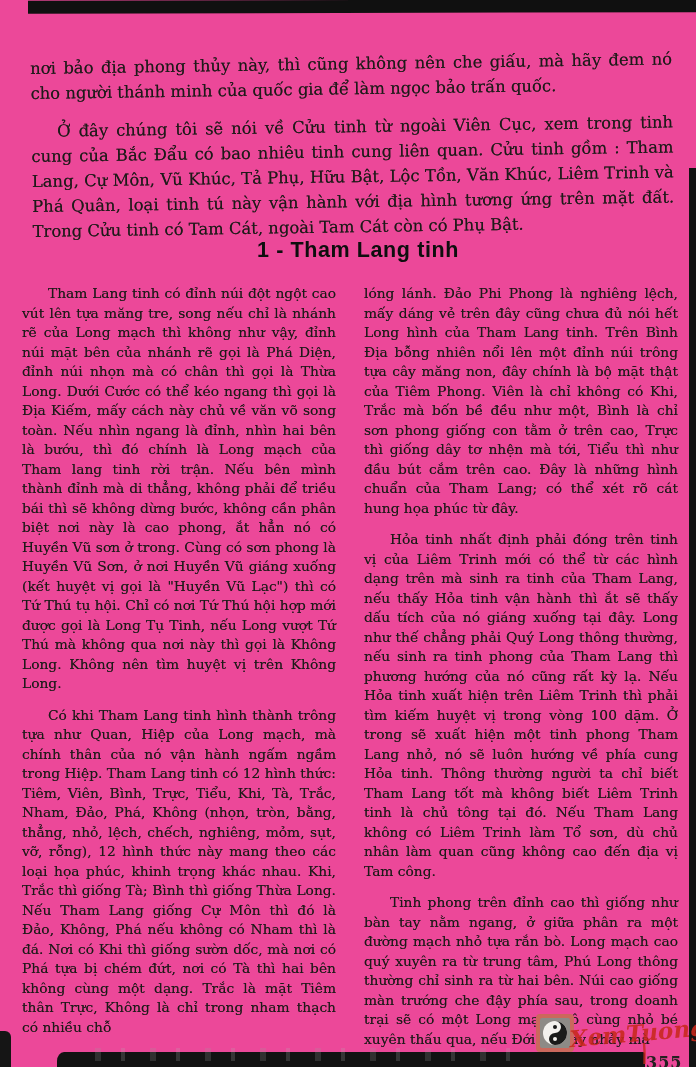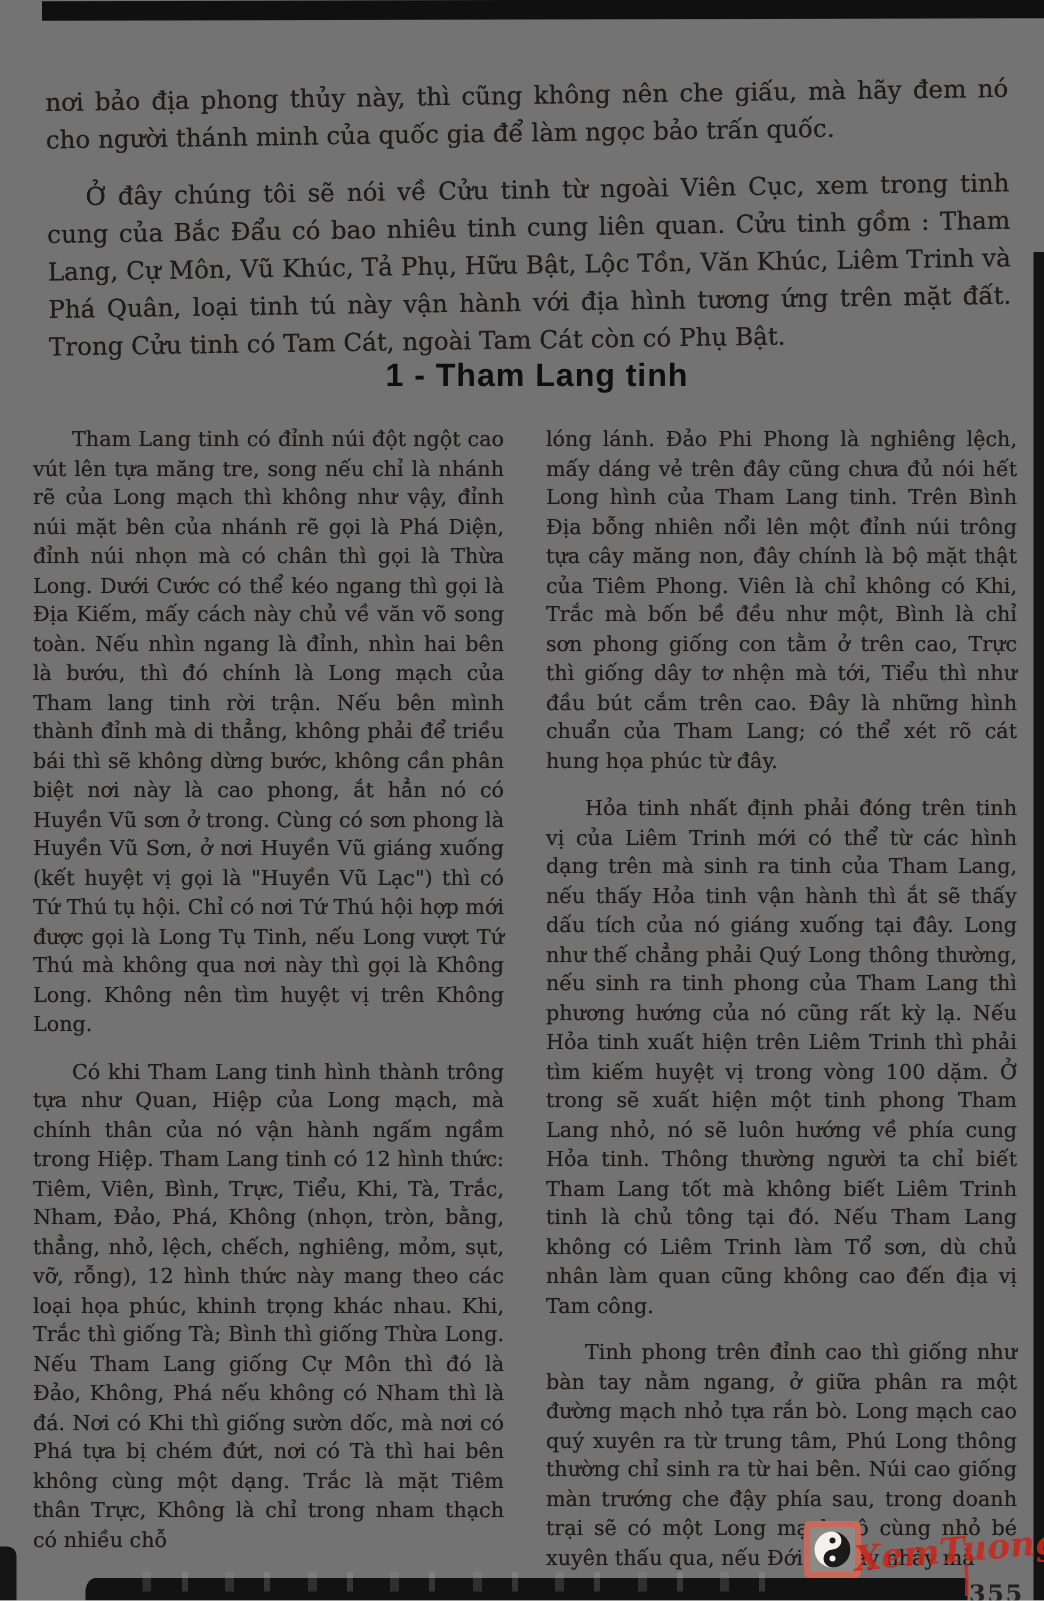--- a/index.html
+++ b/index.html
@@ -1,19 +1,19 @@
 <!DOCTYPE html>
 <html><head>
 <meta charset="utf-8">
 <style>
   html,body{margin:0;padding:0;background:#e8e8e8;}
   .page{
     position:relative;
     width:696px;height:1067px;
-    background:#737373;
+    background:#ec4899;
     overflow:hidden;
     font-family:"DejaVu Serif","Liberation Serif",serif;
     color:#1d1b19;
   }
   
   .scan-top{position:absolute;top:0;left:28px;right:0;height:13px;background:#101010;transform:skewY(-0.15deg);}
   .scan-right{position:absolute;top:168px;right:0;width:7px;bottom:0;background:#131313;}
   .scan-bottom{position:absolute;left:57px;bottom:0;width:588px;height:15px;background:#121212;border-radius:7px 2px 0 0/9px 2px 0 0;}
   .scan-corner{position:absolute;left:0;bottom:0;width:11px;height:36px;background:#151515;border-radius:0 6px 0 0;}
   .scan-smudge{position:absolute;left:95px;bottom:6px;width:430px;height:13px;opacity:.22;

